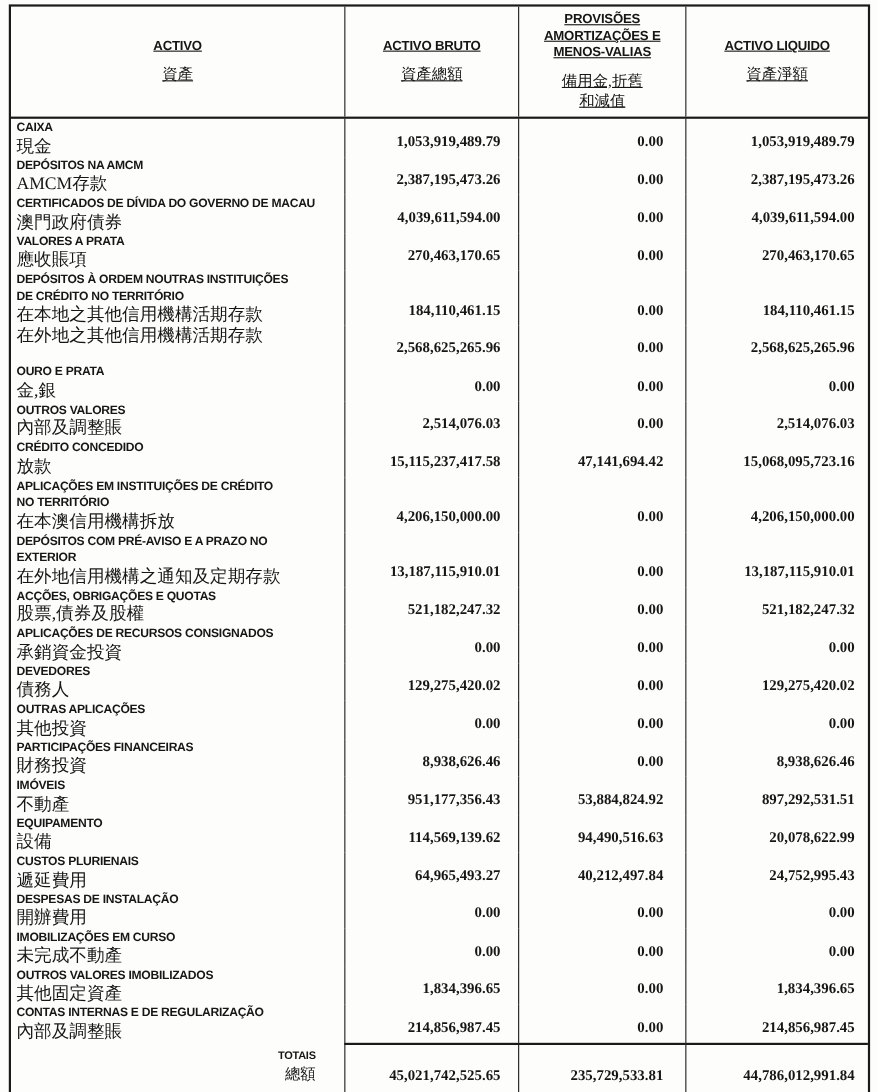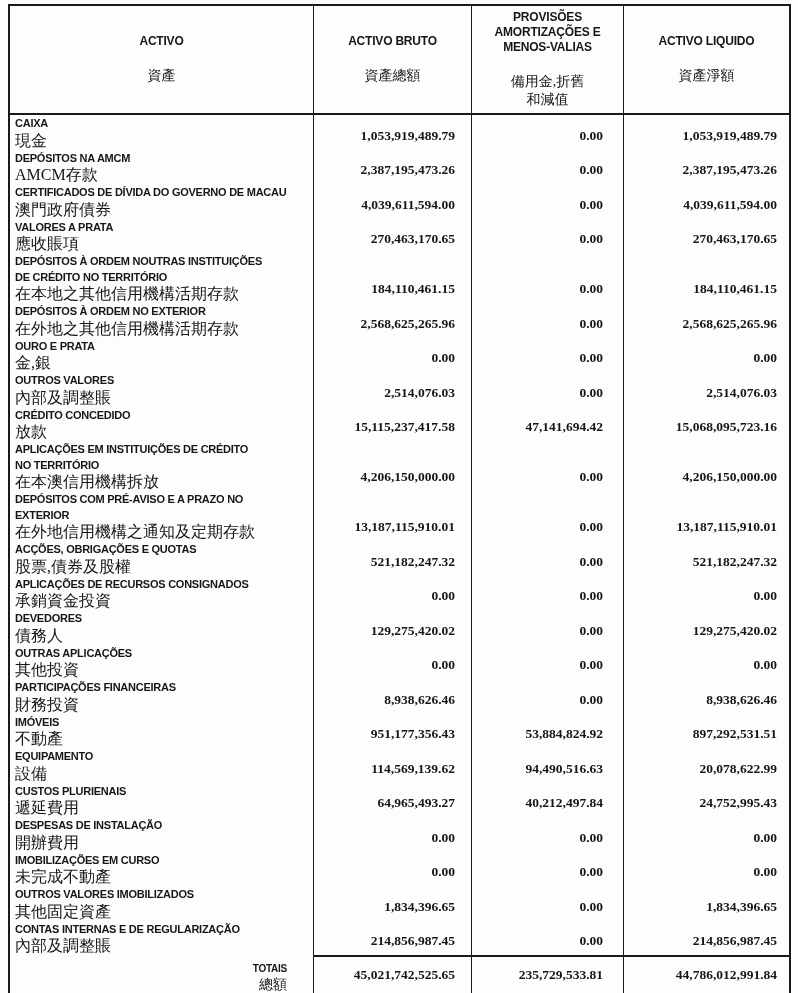--- a/index.html
+++ b/index.html
@@ -5,41 +5,41 @@
   html,body{margin:0;padding:0;background:#fdfdfc;}
   body{width:798px;height:993px;position:relative;overflow:hidden;
        font-family:"Liberation Sans",sans-serif;color:#161616;}
   .sheet{position:absolute;left:8px;top:4px;width:779px;border:2px solid #1a1a1a;background:#fdfdfc;}
   .grid-row{display:grid;grid-template-columns:303px 158px 152px 1fr;}
   .c2,.c3,.c4{border-left:1px solid #1a1a1a;}
 
   
   .hdr{border-bottom:2px solid #1a1a1a;min-height:94px;}
   .hcell{display:flex;flex-direction:column;justify-content:center;align-items:center;
-         text-align:center;padding:4px 6px;}
+         text-align:center;padding:4px 6px;text-decoration:underline;}
   .h-pt{font-weight:bold;font-size:12px;line-height:15px;letter-spacing:-0.2px;white-space:pre-line;}
-  .h-cn{font-family:"Liberation Serif",serif;font-size:14px;line-height:18px;margin-top:18px;white-space:pre-line;}
+  .h-cn{font-family:"Liberation Serif",serif;font-size:14px;line-height:18px;margin-top:11px;white-space:pre-line;}
   .hcell.tall .h-cn{}
 
   
   .row{min-height:34px;}
   .lab{padding:1px 4px 0 5px;}
   .pt{font-weight:bold;font-size:11px;line-height:15.5px;letter-spacing:-0.25px;white-space:pre-line;}
   .cn{font-family:"Liberation Serif",serif;font-size:16px;line-height:18px;}
   .num{display:flex;align-items:flex-end;justify-content:flex-end;
        font-family:"Liberation Serif",serif;font-weight:bold;font-size:13.5px;
        padding:0 16px 6px 0;}
   .c3.num{padding-right:20px;}
   .c4.num{padding-right:12px;}
 
   
   .totals{min-height:47px;}
   .totals .lab{display:flex;flex-direction:column;align-items:flex-end;justify-content:center;
                padding:2px 26px 4px 0;}
-  .totals .num{border-top:2px solid #1a1a1a;padding-bottom:19px;}
+  .totals .num{border-top:2px solid #1a1a1a;padding-bottom:9px;}
   .totals .pt{font-size:10px;}
   .totals .cn{font-size:14px;}
 </style>
 </head>
 <body>
 
 <div class="sheet">
 
   <div class="grid-row hdr">
     <div class="hcell c1">
@@ -110,21 +110,20 @@
 DE CRÉDITO NO TERRITÓRIO</div>
       <div class="cn">在本地之其他信用機構活期存款</div>
     </div>
     <div class="num c2">184,110,461.15</div>
     <div class="num c3">0.00</div>
     <div class="num c4">184,110,461.15</div>
   </div>
 
   <div class="grid-row row">
     <div class="lab c1">
-      <div class="pt">DEPÓSITOS À ORDEM NO EXTERIOR</div>
       <div class="cn">在外地之其他信用機構活期存款</div>
     </div>
     <div class="num c2">2,568,625,265.96</div>
     <div class="num c3">0.00</div>
     <div class="num c4">2,568,625,265.96</div>
   </div>
 
   <div class="grid-row row">
     <div class="lab c1">
       <div class="pt">OURO E PRATA</div>

